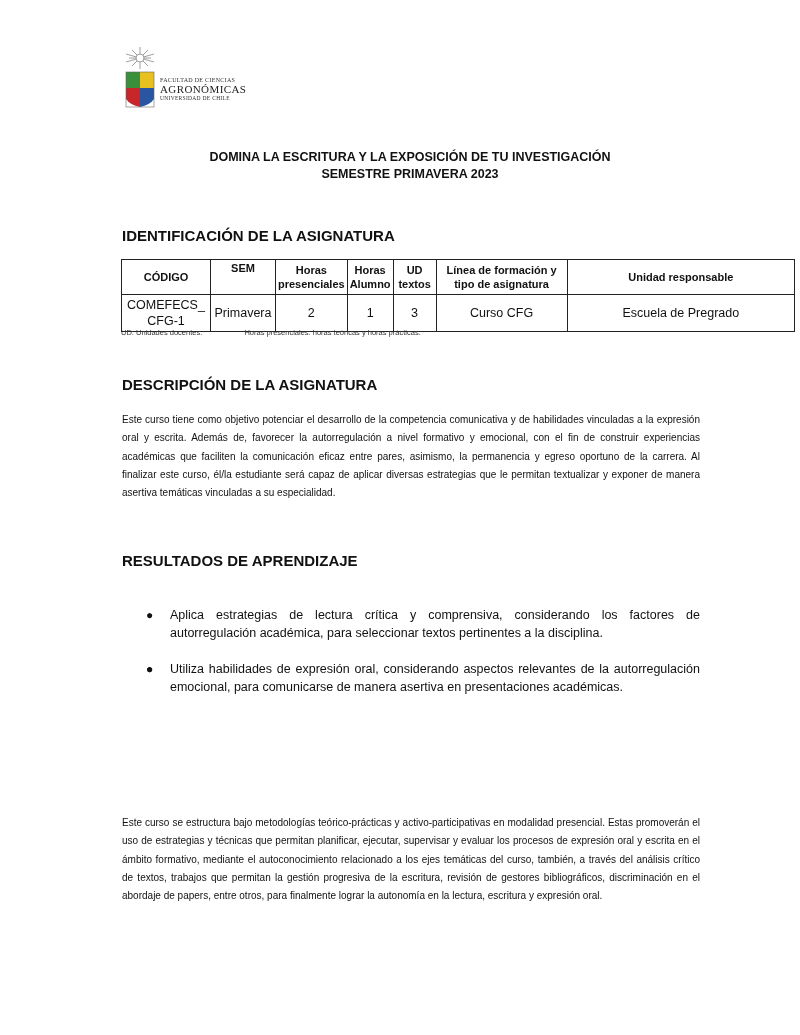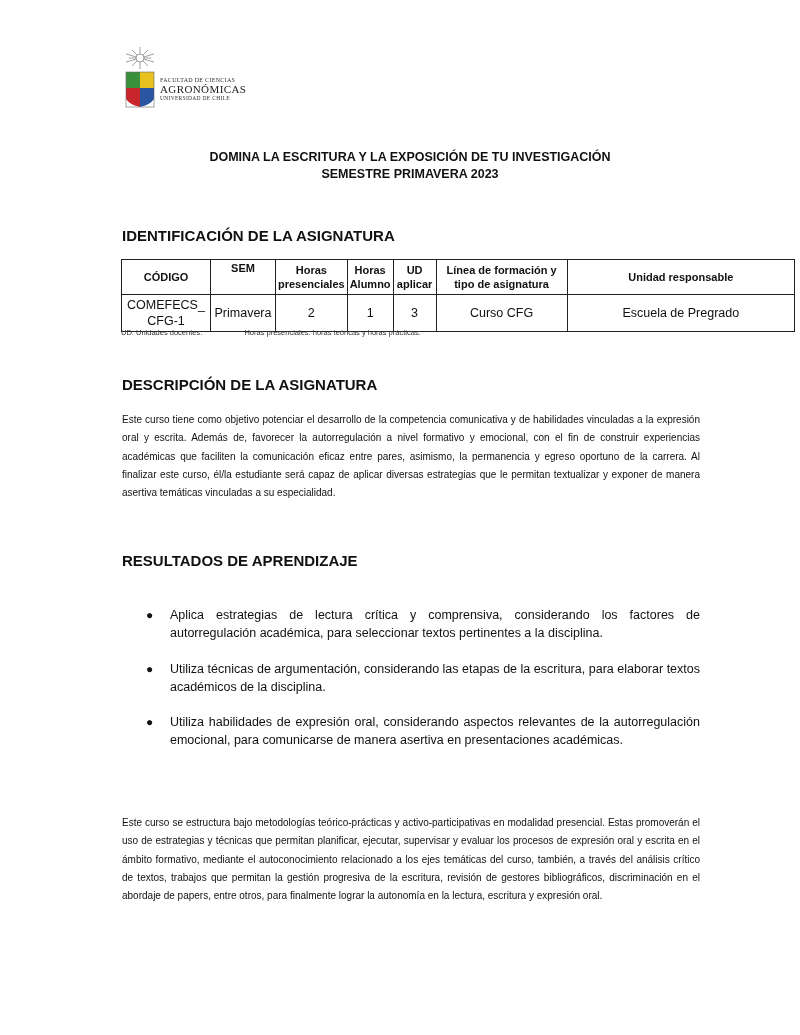--- a/index.html
+++ b/index.html
@@ -71,21 +71,21 @@
 
   <div class="section-heading" style="top:218px;">IDENTIFICACIÓN DE LA ASIGNATURA</div>
 
   <table class="course-table">
     <thead>
       <tr>
         <th style="width:84px;">CÓDIGO</th>
         <th style="width:60px; vertical-align:top;">SEM</th>
         <th style="width:64px;">Horas presenciales</th>
         <th style="width:38px;">Horas Alumno</th>
-        <th style="width:38px;">UD aplicar</th>
+        <th style="width:38px;">UD textos</th>
         <th style="width:126px;">Línea de formación y tipo de asignatura</th>
         <th>Unidad responsable</th>
       </tr>
     </thead>
     <tbody>
       <tr>
         <td style="word-break:break-all;">COMEFECS_CFG-1</td>
         <td>Primavera</td>
         <td>2</td>
         <td>1</td>
@@ -99,19 +99,19 @@
     <span>UD: Unidades docentes.</span>
     <span>Horas presenciales: horas teóricas y horas prácticas.</span>
   </div>
 
   <div class="section-heading" style="top:367px;text-align:right;">DESCRIPCIÓN DE LA ASIGNATURA</div>
   <div class="para" style="top:402px;">Este curso tiene como objetivo potenciar el desarrollo de la competencia comunicativa y de habilidades vinculadas a la expresión oral y escrita. Además de, favorecer la autorregulación a nivel formativo y emocional, con el fin de construir experiencias académicas que faciliten la comunicación eficaz entre pares, asimismo, la permanencia y egreso oportuno de la carrera. Al finalizar este curso, él/la estudiante será capaz de aplicar diversas estrategias que le permitan textualizar y exponer de manera asertiva temáticas vinculadas a su especialidad.</div>
 
   <div class="section-heading" style="top:543px;">RESULTADOS DE APRENDIZAJE</div>
   <ul class="bullets" style="top:597px;">
     <li><span class="dot">●</span><span>Aplica estrategias de lectura crítica y comprensiva, considerando los factores de autorregulación académica, para seleccionar textos pertinentes a la disciplina.</span></li>
-    <li><span class="dot">●</span><span>Utiliza técnicas de argumentación, considerando las etapas de la escritura, para elaborar textos académicos de la disciplina.</span></li>
+    <li><span class="dot">●</span></li>
     <li><span class="dot">●</span><span>Utiliza habilidades de expresión oral, considerando aspectos relevantes de la autorregulación emocional, para comunicarse de manera asertiva en presentaciones académicas.</span></li>
   </ul>
 
   <div class="para" style="top:805px;">Este curso se estructura bajo metodologías teórico-prácticas y activo-participativas en modalidad presencial. Estas promoverán el uso de estrategias y técnicas que permitan planificar, ejecutar, supervisar y evaluar los procesos de expresión oral y escrita en el ámbito formativo, mediante el autoconocimiento relacionado a los ejes temáticas del curso, también, a través del análisis crítico de textos, trabajos que permitan la gestión progresiva de la escritura, revisión de gestores bibliográficos, discriminación en el abordaje de papers, entre otros, para finalmente lograr la autonomía en la lectura, escritura y expresión oral.</div>
 
 </div>
 
 </body></html>

